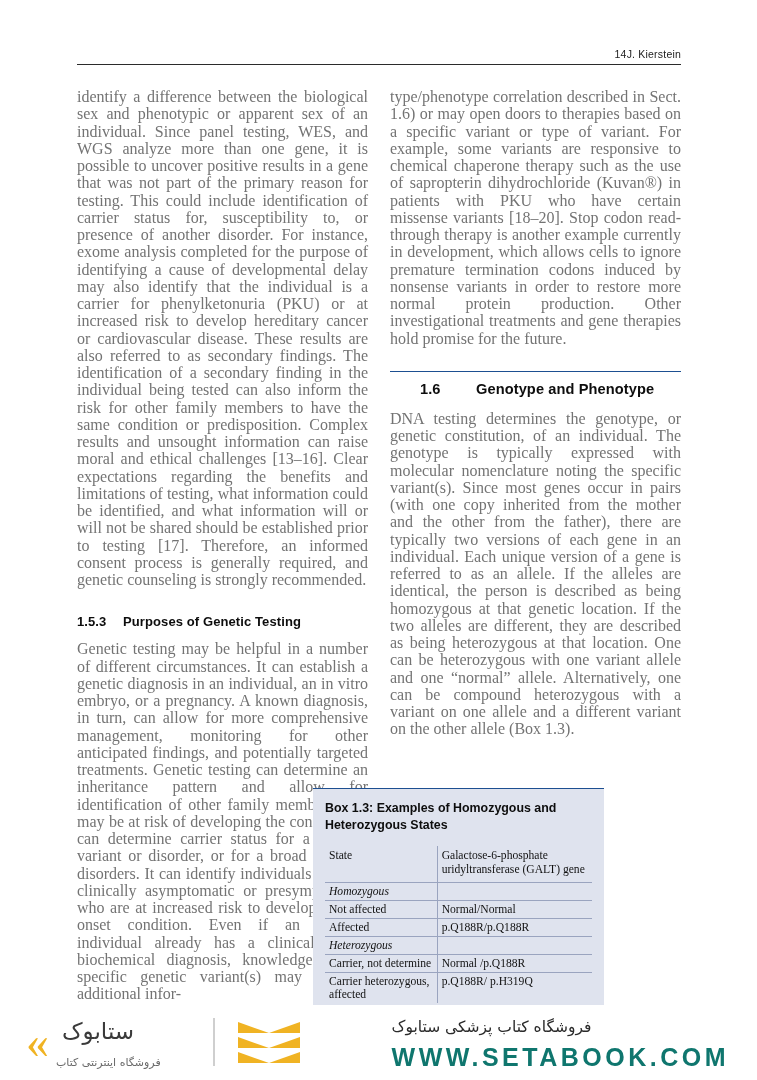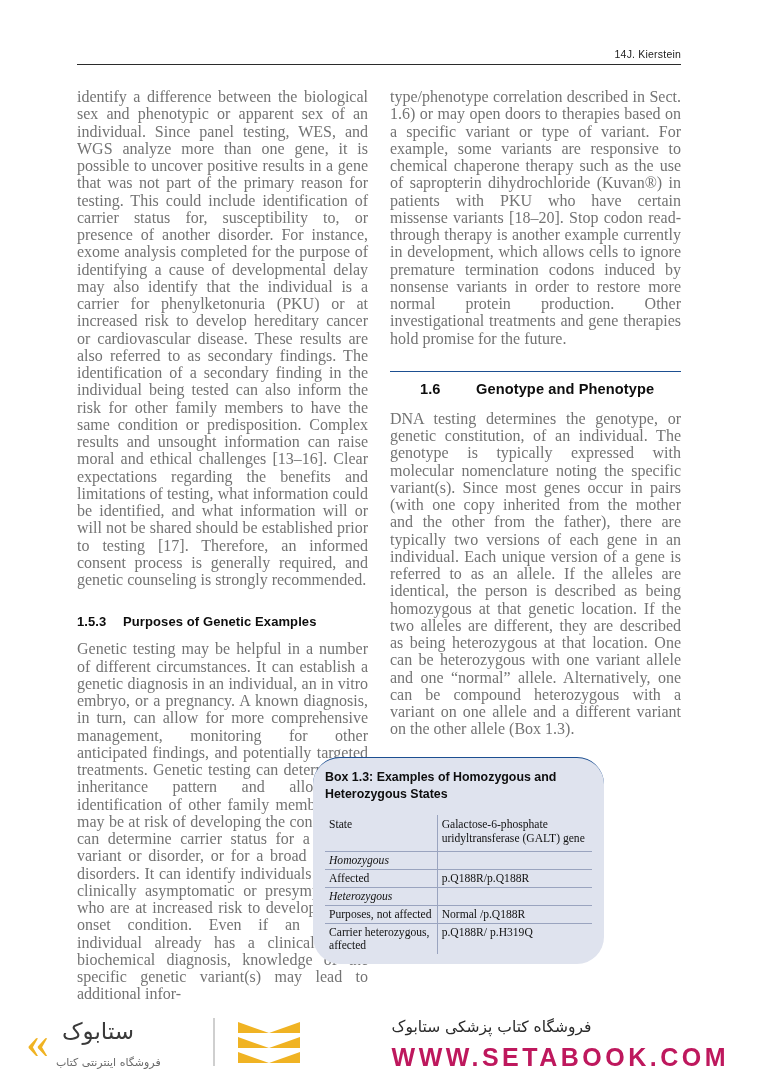--- a/index.html
+++ b/index.html
@@ -87,26 +87,25 @@
     font-size: 14.6px;
     color: #0d0d0d;
     letter-spacing: 0.1px;
   }
   .sec-h2 .num { display: inline-block; width: 56px; margin-left: 30px; }
 
   
   .box13 {
     position: absolute;
     left: 313px;
-    top: 757px;
+    top: 788px;
     width: 291px;
     background: #dfe3ee;
     border-top: 1.6px solid #1d4f91;
     padding: 11px 12px 10px 12px;
-    border-radius: 27px;
   }
   .box13-title {
     font-family: "Liberation Sans", sans-serif;
     font-weight: bold;
     font-size: 12.4px;
     line-height: 17px;
     color: #0d0d0d;
     margin-bottom: 12px;
   }
   table.box-tbl {
@@ -197,41 +196,41 @@
     font-family: "DejaVu Sans", sans-serif;
     font-size: 15.5px;
     color: #2a2a2a;
     direction: rtl;
   }
   .brand-url {
     margin-top: 7px;
     font-family: "Liberation Sans", sans-serif;
     font-size: 25px;
     font-weight: bold;
-    color: #be185d;
+    color: #0f766e;
     letter-spacing: 3.5px;
   }
 </style>
 </head>
 <body>
 
 <div class="page">
 
   <div class="pg-header">
     <span class="folio">14</span>
     <span class="author">J. Kierstein</span>
   </div>
 
   <div class="cols">
 
     <div class="col col-left">
       <p class="body">identify a difference between the biological sex and phenotypic or apparent sex of an individual. Since panel testing, WES, and WGS analyze more than one gene, it is possible to uncover positive results in a gene that was not part of the primary reason for testing. This could include identification of carrier status for, susceptibility to, or presence of another disorder. For instance, exome analysis completed for the purpose of identifying a cause of developmental delay may also identify that the individual is a carrier for phenylketonuria (PKU) or at increased risk to develop hereditary cancer or cardiovascular disease. These results are also referred to as secondary findings. The identification of a secondary finding in the individual being tested can also inform the risk for other family members to have the same condition or predisposition. Complex results and unsought information can raise moral and ethical challenges [13–16]. Clear expectations regarding the benefits and limitations of testing, what information could be identified, and what information will or will not be shared should be established prior to testing [17]. Therefore, an informed consent process is generally required, and genetic counseling is strongly recommended.</p>
 
       <div class="sec-h3">
-        <span class="num">1.5.3</span><span>Purposes of Genetic Examples</span>
+        <span class="num">1.5.3</span><span>Purposes of Genetic Testing</span>
       </div>
 
       <p class="body">Genetic testing may be helpful in a number of different circumstances. It can establish a genetic diagnosis in an individual, an in vitro embryo, or a pregnancy. A known diagnosis, in turn, can allow for more comprehensive management, monitoring for other anticipated findings, and potentially targeted treatments. Genetic testing can determine an inheritance pattern and allow for identification of other family members who may be at risk of developing the condition. It can determine carrier status for a specific variant or disorder, or for a broad panel of disorders. It can identify individuals who are clinically asymptomatic or presymptomatic who are at increased risk to develop a later-onset condition. Even if an affected individual already has a clinical and/or biochemical diagnosis, knowledge of the specific genetic variant(s) may lead to additional infor-</p>
     </div>
 
     <div class="col col-right">
       <p class="body">type/phenotype correlation described in Sect. 1.6) or may open doors to therapies based on a specific variant or type of variant. For example, some variants are responsive to chemical chaperone therapy such as the use of sapropterin dihydrochloride (Kuvan®) in patients with PKU who have certain missense variants [18–20]. Stop codon read-through therapy is another example currently in development, which allows cells to ignore premature termination codons induced by nonsense variants in order to restore more normal protein production. Other investigational treatments and gene therapies hold promise for the future.</p>
 
       <div class="sec-h2-wrap">
         <div class="sec-h2">
@@ -249,29 +248,33 @@
       <tbody>
         <tr class="hdr">
           <td class="c1">State</td>
           <td>Galactose-6-phosphate uridyltransferase (GALT) gene</td>
         </tr>
         <tr class="grp">
           <td class="c1">Homozygous</td>
           <td></td>
         </tr>
         <tr>
+          <td class="c1">Not affected</td>
+          <td>Normal/Normal</td>
+        </tr>
+        <tr>
           <td class="c1">Affected</td>
           <td>p.Q188R/p.Q188R</td>
         </tr>
         <tr class="grp">
           <td class="c1">Heterozygous</td>
           <td></td>
         </tr>
         <tr>
-          <td class="c1">Purposes, not affected</td>
+          <td class="c1">Carrier, not determine</td>
           <td>Normal /p.Q188R</td>
         </tr>
         <tr>
           <td class="c1">Carrier heterozygous, affected</td>
           <td>p.Q188R/ p.H319Q</td>
         </tr>
       </tbody>
     </table>
   </div>
 </div>

